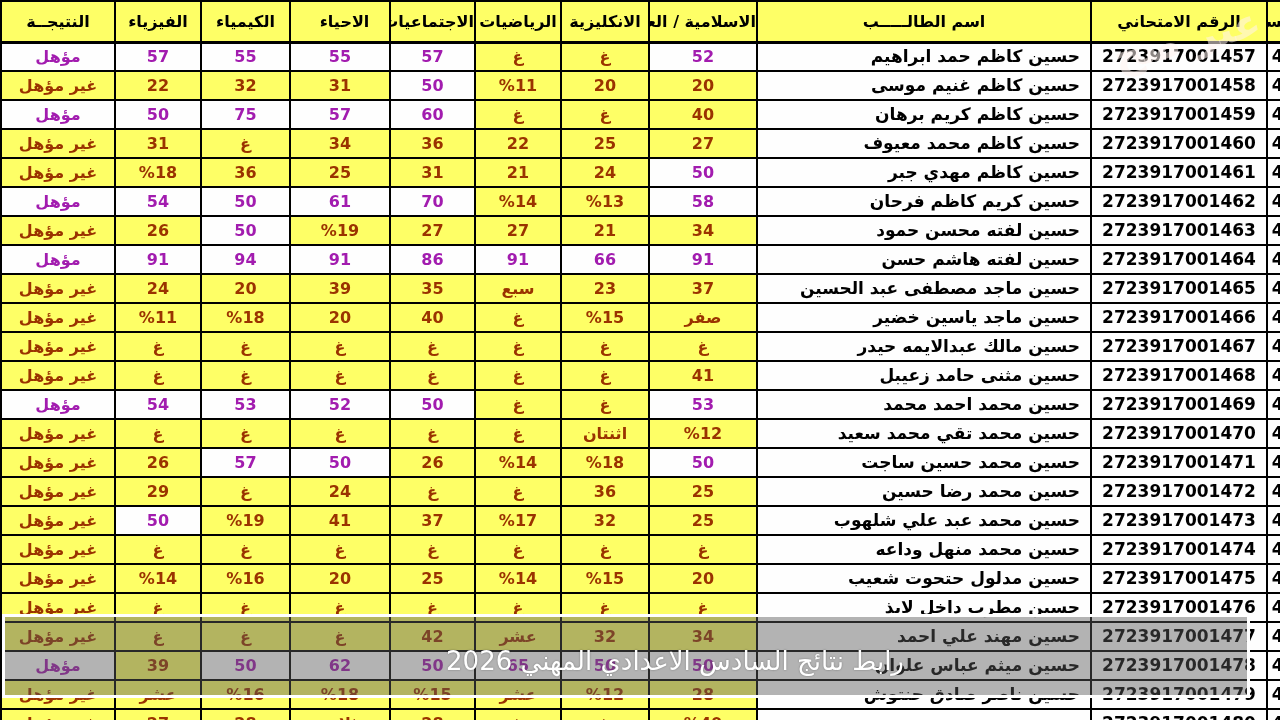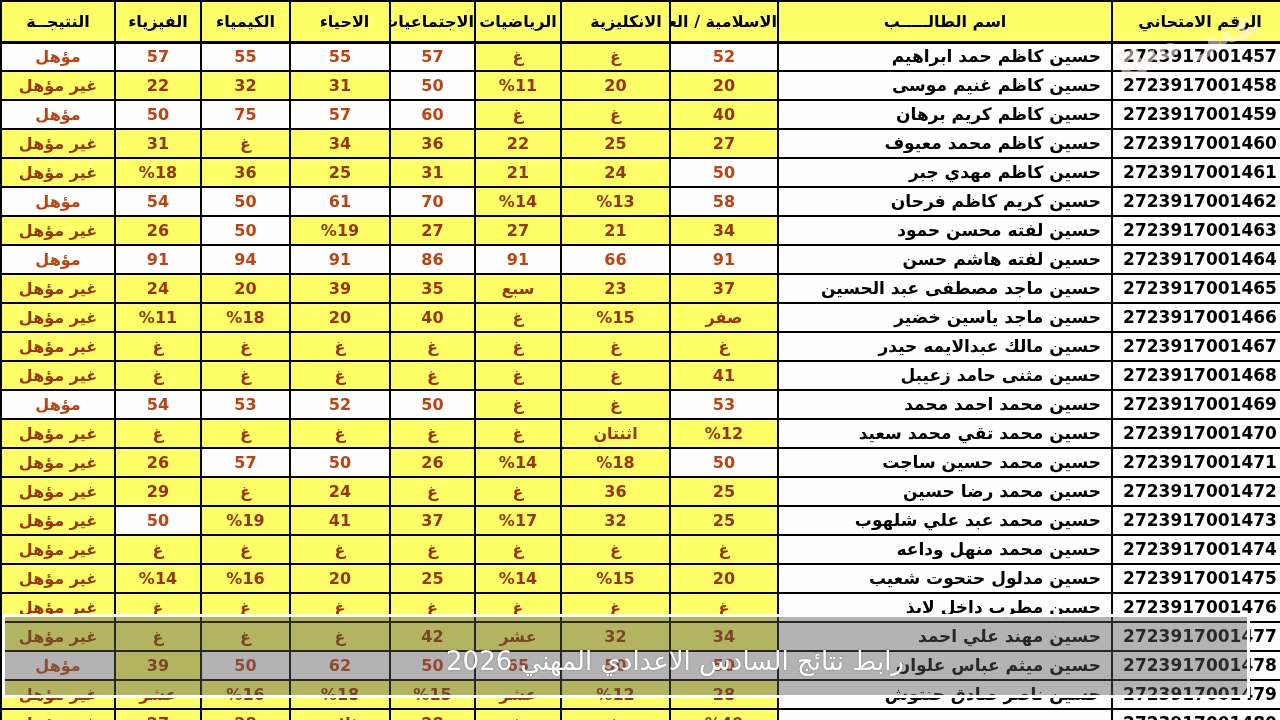--- a/index.html
+++ b/index.html
@@ -15,21 +15,21 @@
   th,td{
     border:2px solid #000;padding:0;text-align:center;vertical-align:middle;
     overflow:hidden;white-space:nowrap;
   }
   thead tr{height:41px;}
   thead th{
     background:#FEFF66;color:#000;font-size:16px;border-bottom:3px solid #000;
   }
   tbody tr{height:29px;}
   td{font-size:16px;line-height:1;}
-  td.pass{background:#FEFEFE;color:#c2410c;margin-left:44px;}
+  td.pass{background:#FEFEFE;color:#a21caf;margin-left:44px;}
   td.fail{background:#FEFF66;color:#9A3300;}
   td.plain{background:#FEFEFE;color:#000;}
   td.name-cell{text-align:right;padding-right:10px;font-size:17px;}
   td.num-cell{font-size:17px;letter-spacing:0px;}
   .overlay-banner{
     position:absolute;left:2px;top:614px;width:1248px;height:84px;
     border:3px solid #ffffff;
     background:rgba(88,88,88,0.45);
     display:flex;align-items:center;justify-content:center;
     padding-left:98px;box-sizing:border-box;
@@ -51,21 +51,21 @@
 </head>
 <body>
 
 <table>
   <thead>
     <tr id="header-row">
         <th style="width: 43px;">تسلسل</th>
         <th style="width: 174px;">الرقم الامتحاني</th>
         <th style="width: 332px;">اسم الطالـــــب</th>
         <th style="width: 106px;">الاسلامية / العربية</th>
-        <th style="width: 86px; padding-left: 21px;">الانكليزية</th>
+        <th style="width: 86px;">الانكليزية</th>
         <th style="width: 84px;">الرياضيات</th>
         <th style="width: 83px;">الاجتماعيات</th>
         <th style="width: 89px; padding-left: 9px;">الاحياء</th>
         <th style="width: 87px;">الكيمياء</th>
         <th style="width: 84px; margin-left: 24px;">الفيزياء</th>
         <th style="width: 112px; margin-top: 13px;">النتيجــة</th>
       </tr>
   </thead>
   <tbody id="table-body">
       <tr>

